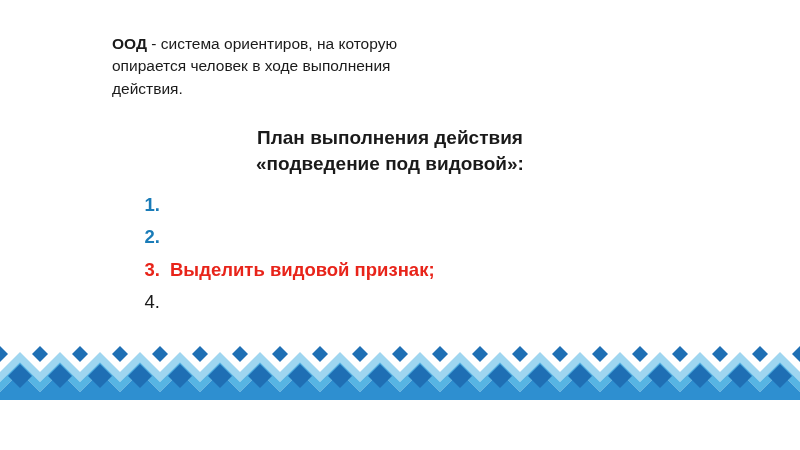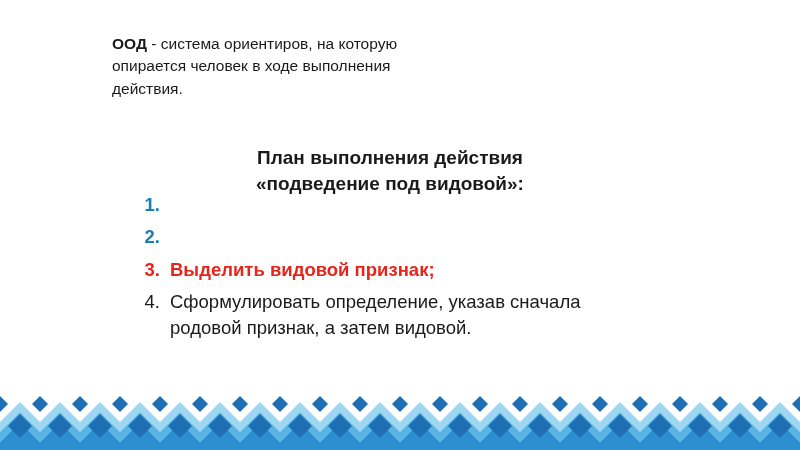--- a/index.html
+++ b/index.html
@@ -10,21 +10,21 @@
     width: 800px;
     height: 450px;
     background: #ffffff;
     font-family: "Liberation Sans", sans-serif;
     overflow: hidden;
     position: relative;
   }
   .slide {
     position: relative;
     width: 800px;
-    height: 450px;
+    height: 400px;
     background: #ffffff;
     overflow: hidden;
   }
 
   
   .definition {
     position: absolute;
     left: 112px;
     top: 33px;
     width: 300px;
@@ -40,21 +40,20 @@
   .title {
     position: absolute;
     left: 110px;
     top: 125px;
     width: 560px;
     text-align: center;
     font-size: 19px;
     font-weight: bold;
     color: #1a1a1a;
     line-height: 1.35;
-    margin-top: 20px;
   }
 
   
   .list {
     position: absolute;
     left: 130px;
     top: 192px;
     width: 560px;
   }
   .list-item {
@@ -108,21 +107,20 @@
     </div>
     <div class="list-item li-bold" style="color:#1a7cb8">
       <span class="num">2.</span>
     </div>
     <div class="list-item li-bold" style="color:#e8241a">
       <span class="num">3.</span>
       <span class="txt">Выделить видовой признак;</span>
     </div>
     <div class="list-item" style="color:#1a1a1a">
       <span class="num">4.</span>
-      <span class="txt">Сформулировать определение, указав сначала родовой признак, а затем видовой.</span>
     </div>
   </div>
 
   <svg class="ornament" viewBox="0 0 800 62" preserveAspectRatio="none" xmlns="http://www.w3.org/2000/svg">
 
     <g fill="#9fd6f0">
       <path d="M0 34 L20 14 L40 34 L60 14 L80 34 L100 14 L120 34 L140 14 L160 34 L180 14 L200 34 L220 14 L240 34 L260 14 L280 34 L300 14 L320 34 L340 14 L360 34 L380 14 L400 34 L420 14 L440 34 L460 14 L480 34 L500 14 L520 34 L540 14 L560 34 L580 14 L600 34 L620 14 L640 34 L660 14 L680 34 L700 14 L720 34 L740 14 L760 34 L780 14 L800 34 L800 44 L780 24 L760 44 L740 24 L720 44 L700 24 L680 44 L660 24 L640 44 L620 24 L600 44 L580 24 L560 44 L540 24 L520 44 L500 24 L480 44 L460 24 L440 44 L420 24 L400 44 L380 24 L360 44 L340 24 L320 44 L300 24 L280 44 L260 24 L240 44 L220 24 L200 44 L180 24 L160 44 L140 24 L120 44 L100 24 L80 44 L60 24 L40 44 L20 24 L0 44 Z"></path>
     </g>
 
     <g fill="#57b4e3">

